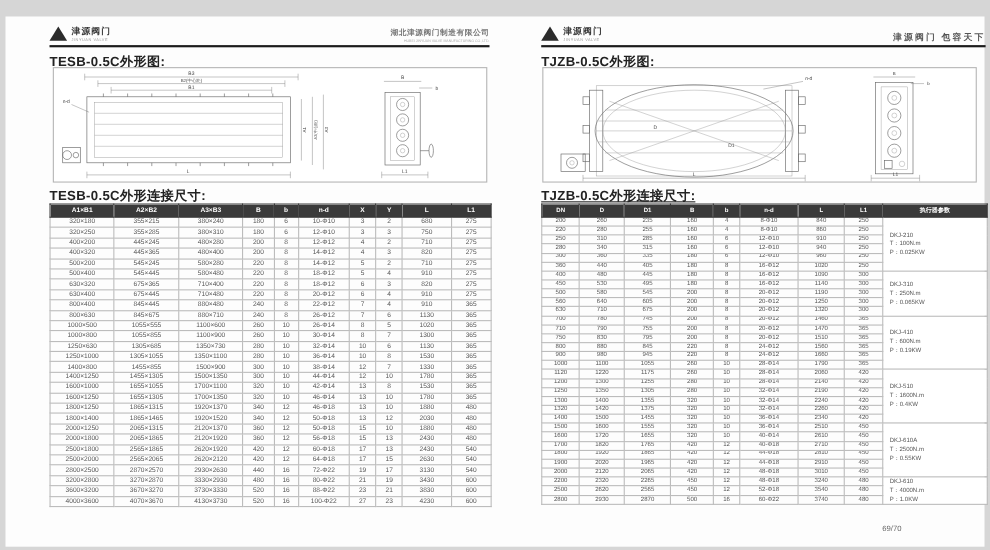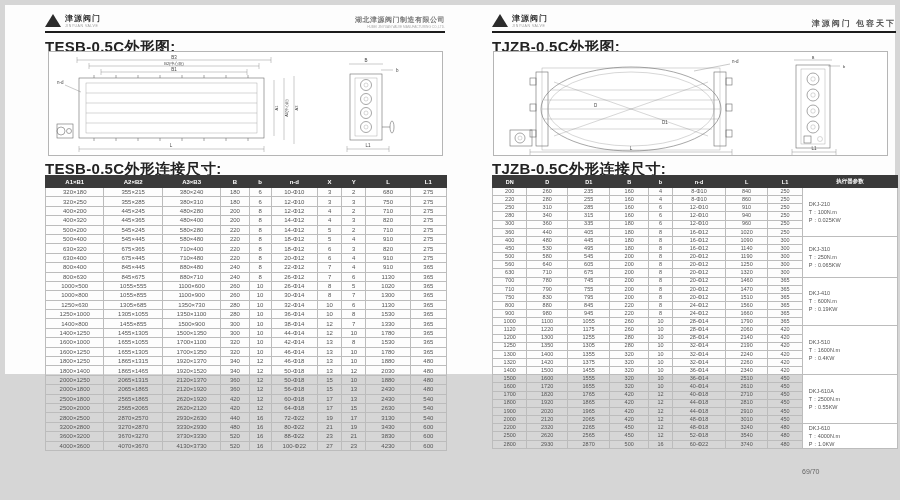--- a/index.html
+++ b/index.html
@@ -1,37 +1,37 @@
 <!DOCTYPE html>
 <html><head>
 <meta charset="utf-8">
 <style>
   * { box-sizing: border-box; margin: 0; padding: 0; }
   html,body { width:900px; height:500px; overflow:hidden; background:#d6d6d6;
               font-family:"Liberation Sans", sans-serif; }
-  .page { position:absolute; left:5px; top:5px; width:890px; height:369px; background:#fdfdfd; }
+  .page { position:absolute; left:5px; top:15px; width:890px; height:482px; background:#fdfdfd; }
   .half { position:absolute; top:0; height:482px; width:445px; }
   .half.l { left:0; } .half.r { left:445px; }
 
   
   .hdr { position:absolute; top:8px; left:40px; width:400px; height:18px; }
   .half.r .hdr { left:42px; width:404px; }
   .brand { position:absolute; left:0; top:0; display:flex; align-items:center; gap:4px; }
   .logo-tri { width:0; height:0; border-left:8px solid transparent; border-right:8px solid transparent;
               border-bottom:13px solid #2b2b2b; position:relative; }
   .brand-txt b { font-size:8px; color:#333; letter-spacing:1px; display:block; }
   .brand-txt i { font-size:3.5px; color:#999; font-style:normal; display:block; letter-spacing:.5px; }
   .hdr-right { position:absolute; right:0; top:2px; text-align:right; }
   .hdr-right b { font-size:7px; color:#777; display:block; letter-spacing:.5px; }
   .hdr-right i { font-size:3.2px; color:#aaa; font-style:normal; display:block; }
   .slogan { position:absolute; right:0; top:5px; font-size:8px; font-weight:bold; color:#555; letter-spacing:2px; }
   .rule { position:absolute; top:26px; left:40px; width:400px; height:2px; background:#1c1c1c; }
   .half.r .rule { left:42px; width:404px; }
 
-  .sec-title { position:absolute; font-size:15px; font-weight:bold; color:#222; letter-spacing:.3px; }
+  .sec-title { position:absolute; font-size:12px; font-weight:bold; color:#222; letter-spacing:.3px; }
   .t-draw { left:40px; top:33px; } .half.r .t-draw { left:42px; }
   .t-table { left:40px; top:155px; } .half.r .t-table { left:42px;text-decoration:underline; }
 
   .drawbox { position:absolute; left:43px; top:46px; width:395px; height:105px;
              border:1px solid #b5b5b5; background:#fff; }
 
   .tblwrap { position:absolute; left:40px; top:170px; width:402px; }
   .half.r .tblwrap { left:42px; width:406px; }
   table { border-collapse:collapse; table-layout:fixed; width:100%; border:1px solid #8a8a8a; }
   th { background:#3a3a3a; color:#fff; font-size:6px; font-weight:bold; height:12px;

